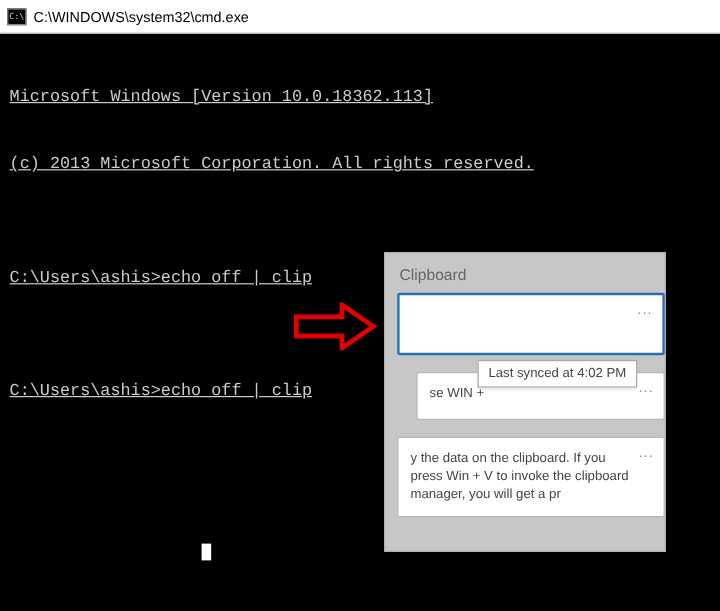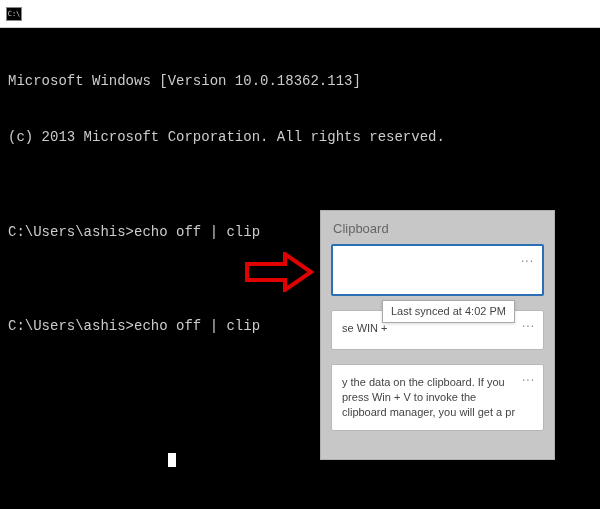--- a/index.html
+++ b/index.html
@@ -35,21 +35,21 @@
     justify-content: center;
     color: #ccc;
     font-size: 7px;
     font-family: Consolas, monospace;
   }
   .terminal {
     padding: 6px 8px;
     line-height: 1.35;
     white-space: pre;
   }
-  .terminal-line { display: block; }
+  .terminal-line { display: block; text-decoration: underline; }
   .cursor-block {
     display: inline-block;
     width: 8px;
     height: 14px;
     background: #fff;
     vertical-align: text-bottom;
     margin-left: 160px;
   }
   .arrow {
     position: absolute;
@@ -63,21 +63,21 @@
   .clipboard-panel {
     position: absolute;
     left: 320px;
     top: 210px;
     width: 235px;
     height: 250px;
     background: #c7c7c7;
     border: 1px solid #b0b0b0;
     font-family: 'Segoe UI', Tahoma, sans-serif;
     color: #555;
-    padding: 10px 10px 14px 10px;
+    padding: 10px 0 14px 10px;
   }
   .clipboard-title {
     font-size: 13px;
     color: #666;
     margin-bottom: 8px;
     padding-left: 2px;
   }
   .clip-card {
     background: #fff;
     border: 1px solid #b8b8b8;
@@ -116,20 +116,21 @@
     white-space: nowrap;
     box-shadow: 0 1px 3px rgba(0,0,0,0.15);
     z-index: 5;
   }
 </style>
 </head>
 <body>
 
 <div class="titlebar">
   <span class="titlebar-icon">C:\</span>
+  <span>C:\WINDOWS\system32\cmd.exe</span>
 </div>
 
 <div class="terminal">
   <span class="terminal-line">Microsoft Windows [Version 10.0.18362.113]</span>
   <span class="terminal-line">(c) 2013 Microsoft Corporation. All rights reserved.</span>
   <span class="terminal-line"></span>
   <span class="terminal-line">C:\Users\ashis&gt;echo off | clip</span>
   <span class="terminal-line"></span>
   <span class="terminal-line">C:\Users\ashis&gt;echo off | clip</span>
   <span class="terminal-line"></span>
@@ -144,21 +145,21 @@
 </div>
 
 <div class="clipboard-panel">
   <div class="clipboard-title">Clipboard</div>
 
   <div class="clip-card selected tall">
     <span></span>
     <span class="more">...</span>
   </div>
 
-  <div class="clip-card" style="min-height:40px;">
+  <div class="clip-card" style="min-height:40px;margin-left:16px;">
     <div class="tooltip">Last synced at 4:02 PM</div>
     <span>se WIN +</span>
     <span class="more">...</span>
   </div>
 
   <div class="clip-card">
     <span>y the data on the clipboard. If you press Win + V to invoke the clipboard manager, you will get a pr</span>
     <span class="more">...</span>
   </div>
 </div>

